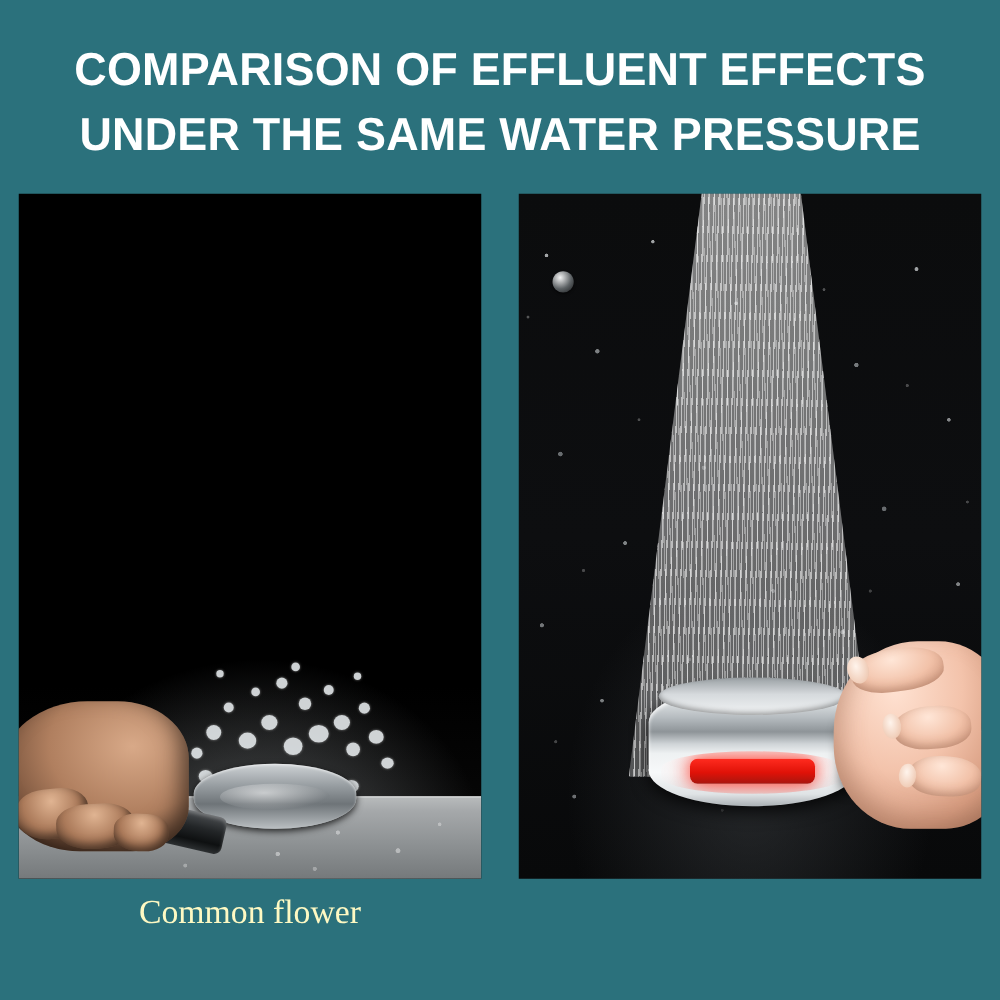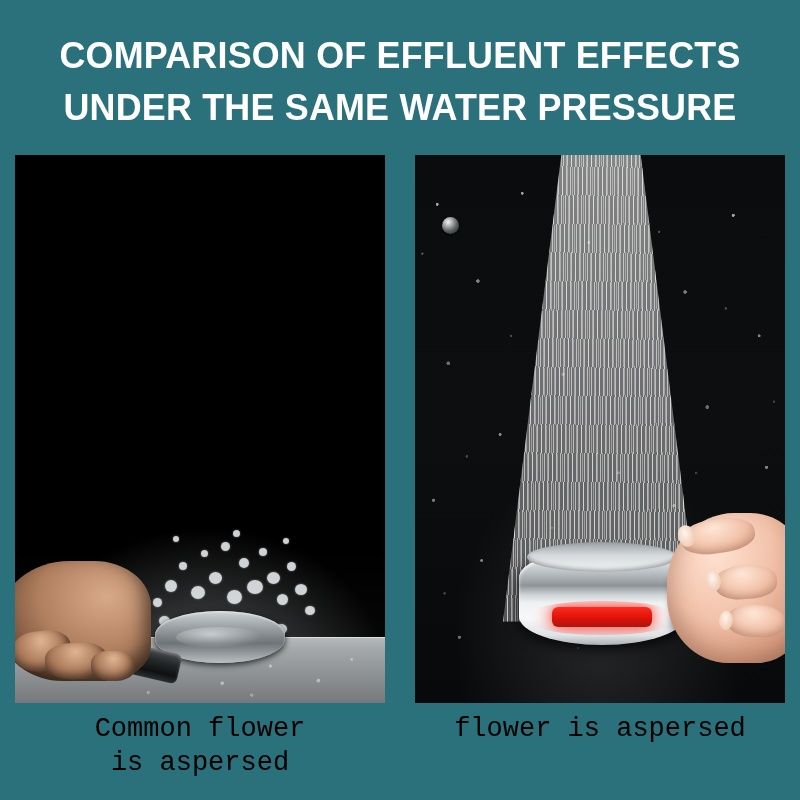--- a/index.html
+++ b/index.html
@@ -358,22 +358,22 @@
     position: absolute;
     left: 15px;
     top: 712px;
     width: 770px;
     display: flex;
     justify-content: space-between;
   }
   .caption {
     width: 370px;
     text-align: center;
-    color: #000000;
-    font-family: Liberation Mono, monospace;
+    color: #fef9c3;
+    font-family: Liberation Serif, serif;
     font-size: 27px;
     font-weight: normal;
     line-height: 34px;
   }
   .caption span { display: block; }
 </style>
 </head>
 <body>
 
 <div class="poster">
@@ -448,20 +448,18 @@
         <div class="nail n1"></div>
         <div class="nail n2"></div>
         <div class="nail n3"></div>
       </div>
     </div>
   </div>
 
   <div class="captions">
     <div class="caption">
       <span>Common flower</span>
-      <span>is aspersed</span>
     </div>
     <div class="caption">
-      <span>flower is aspersed</span>
     </div>
   </div>
 
 </div>
 
 </body></html>

